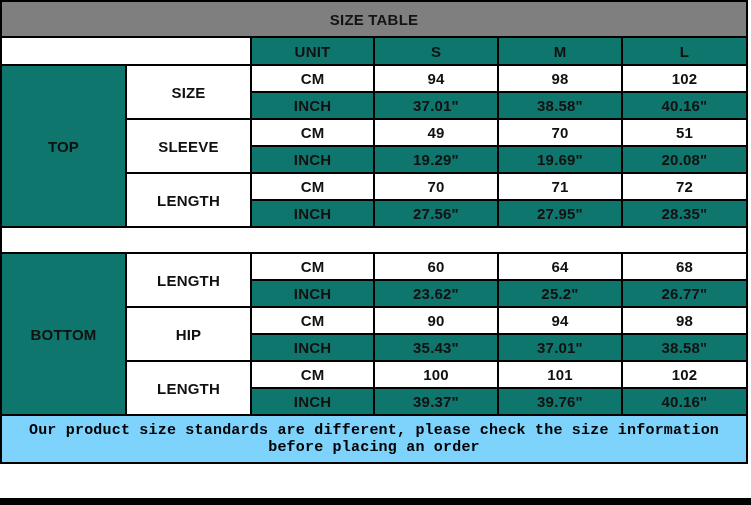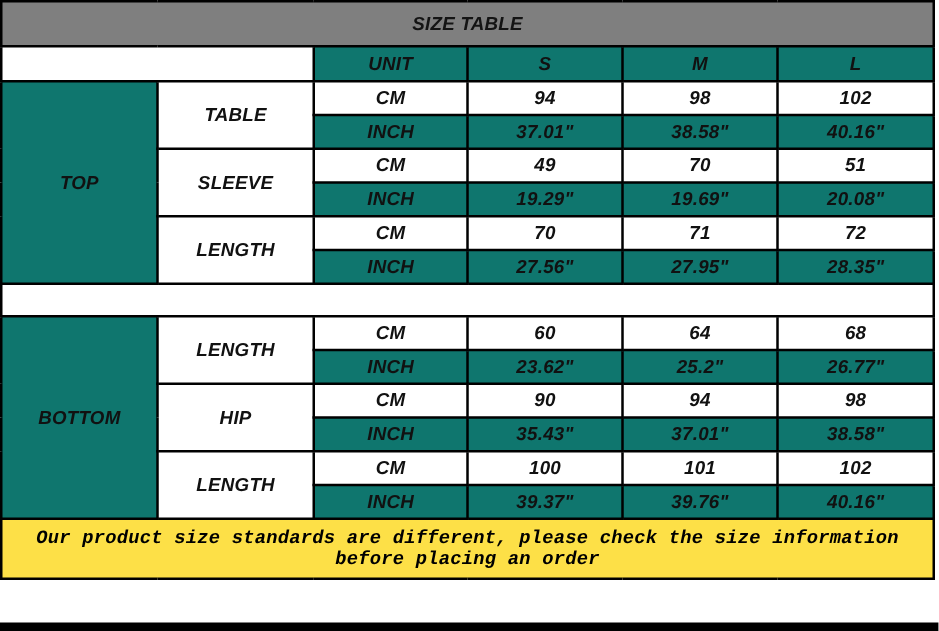--- a/index.html
+++ b/index.html
@@ -4,21 +4,20 @@
 <style>
   html, body { margin: 0; padding: 0; background: #ffffff; }
   .page {
     position: relative;
     width: 751px;
     height: 505px;
     background: #ffffff;
     font-family: "Liberation Sans", sans-serif;
     color: #111111;
     overflow: hidden;
-    font-style: italic;
   }
   table.size-table {
     border-collapse: collapse;
     table-layout: fixed;
     width: 746px;
     margin: 0;
   }
   table.size-table td {
     border: 2px solid #000000;
     text-align: center;
@@ -43,21 +42,21 @@
     color: #141414;
     letter-spacing: 0.5px;
   }
   td.shaded { background: #0f766e; }
   td.white  { background: #ffffff; }
   tr.hdr td { height: 26px; }
   tr.data-row td { height: 25px; }
   td.gap-cell { height: 24px; background: #ffffff; }
   td.footer-cell {
     height: 46px;
-    background: #fde047;
+    background: #7dd3fc;
     font-family: "Liberation Mono", monospace;
     font-weight: bold;
     font-size: 13px;
     letter-spacing: -0.4px;
     color: #000000;
   }
   .bottom-bar {
     position: absolute;
     left: 0;
     bottom: 0;
@@ -88,21 +87,21 @@
     <tr class="hdr">
       <td class="white" colspan="2"></td>
       <td class="shaded">UNIT</td>
       <td class="shaded">S</td>
       <td class="shaded">M</td>
       <td class="shaded">L</td>
     </tr>
 
     <tr class="data-row">
       <td class="shaded" rowspan="6">TOP</td>
-      <td class="white" rowspan="2">TABLE</td>
+      <td class="white" rowspan="2">SIZE</td>
       <td class="white">CM</td>
       <td class="white">94</td>
       <td class="white">98</td>
       <td class="white">102</td>
     </tr>
     <tr class="data-row">
       <td class="shaded">INCH</td>
       <td class="shaded">37.01"</td>
       <td class="shaded">38.58"</td>
       <td class="shaded">40.16"</td>

